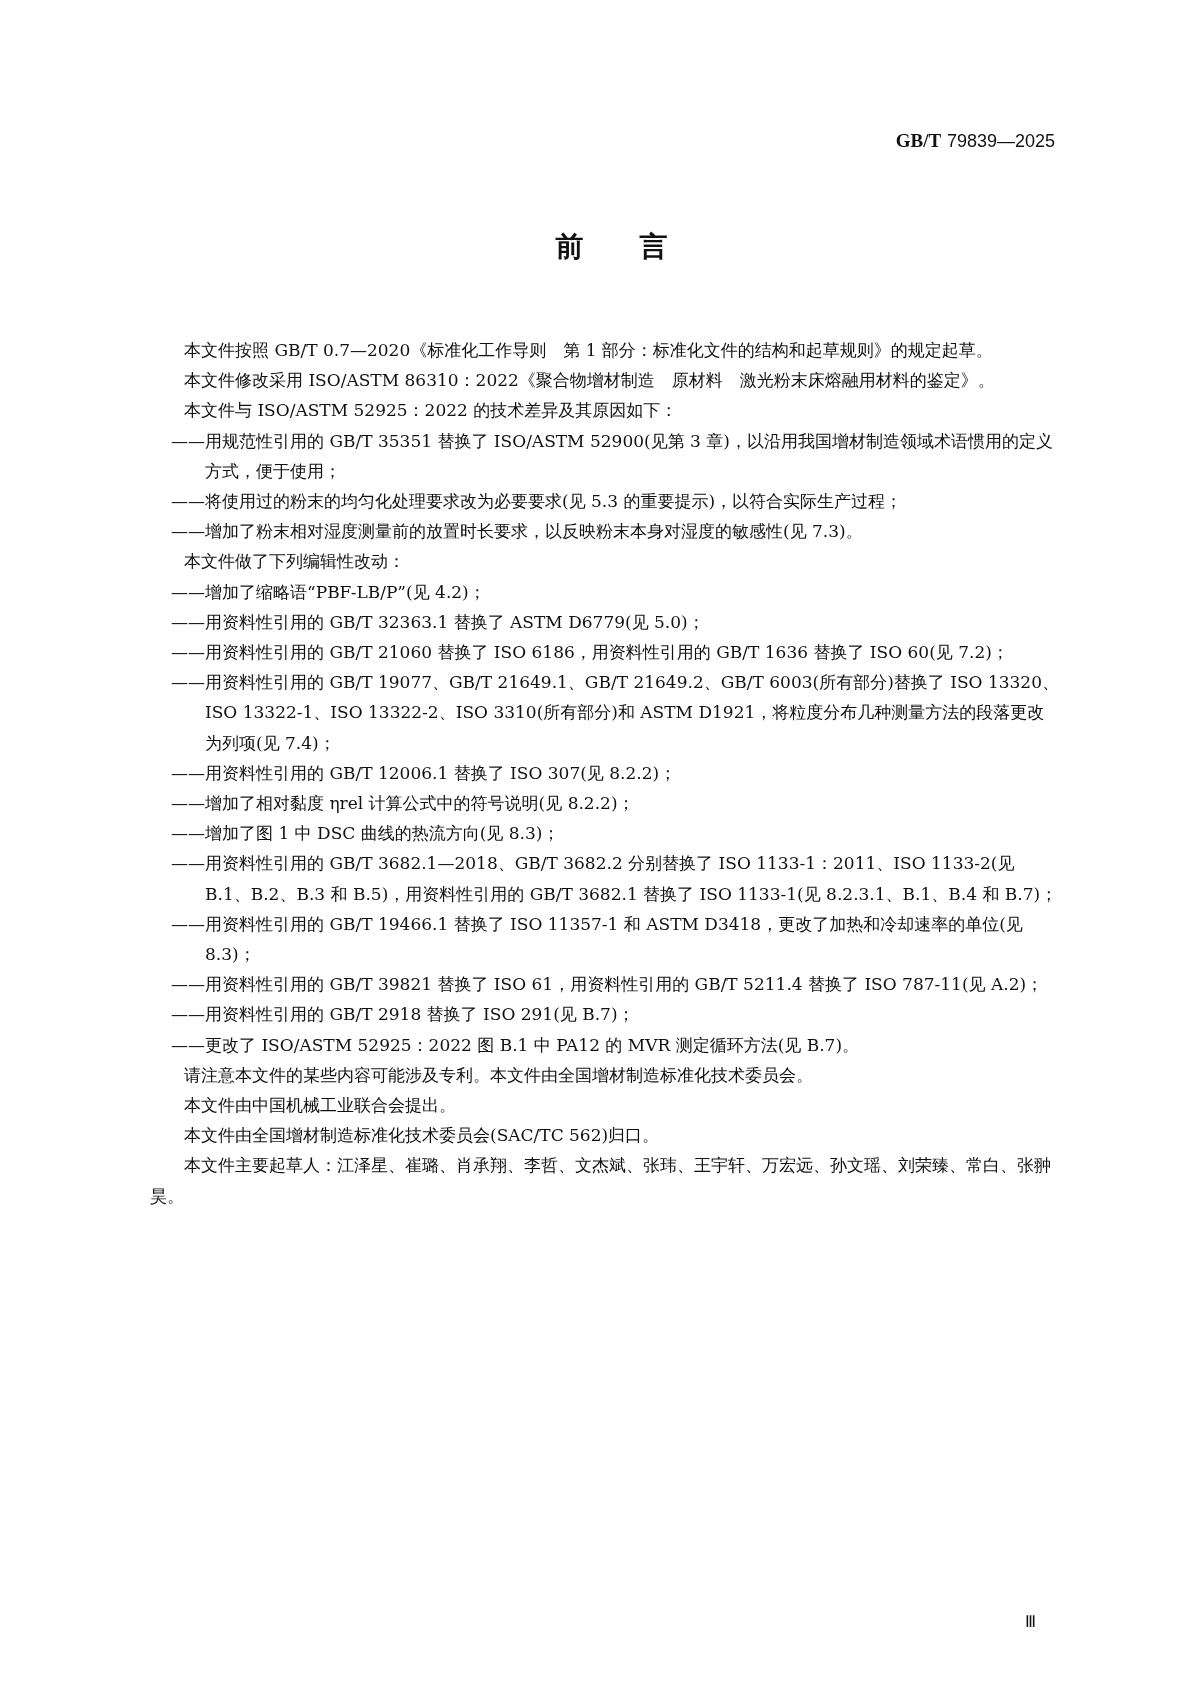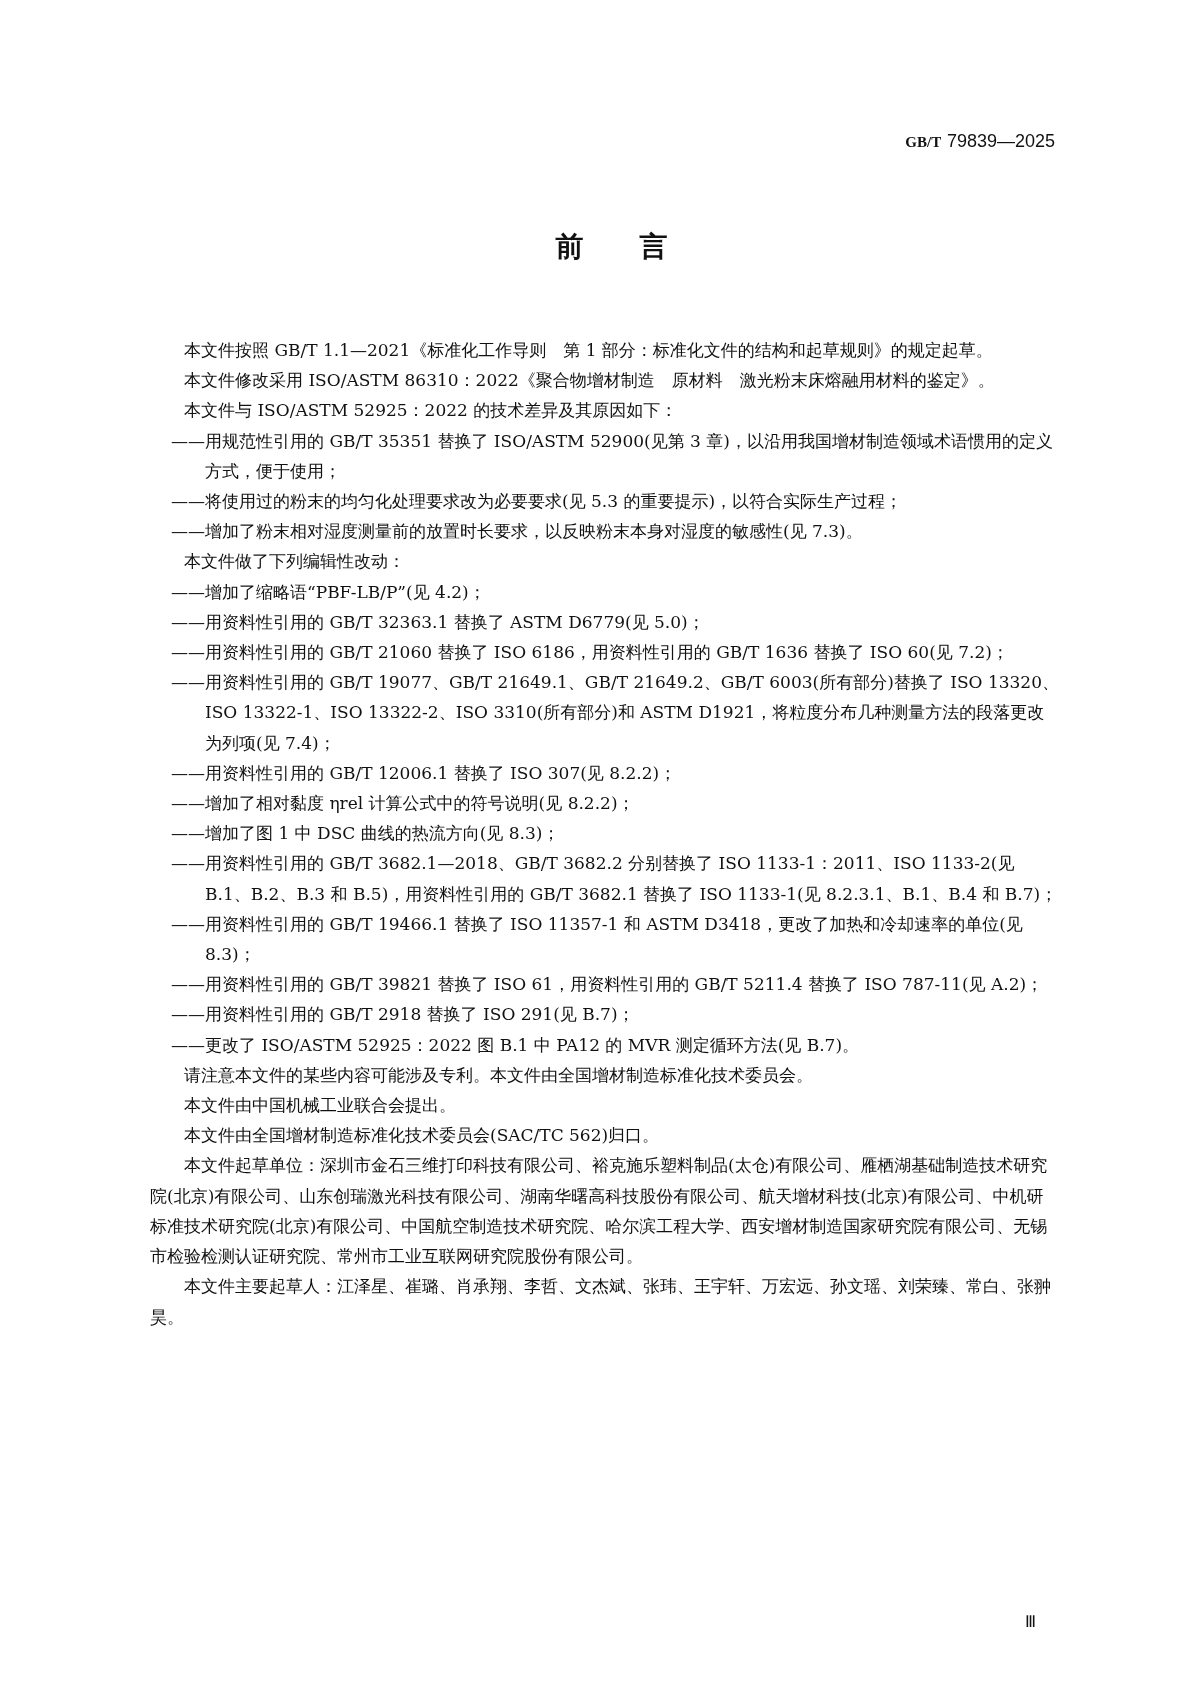--- a/index.html
+++ b/index.html
@@ -1,19 +1,19 @@
 <!DOCTYPE html>
 <html><head>
   <meta charset="utf-8">
   <style>
     html, body { margin: 0; padding: 0; background: #ffffff; }
     body { width: 1191px; height: 1685px; position: relative; overflow: hidden;
       font-family: "DejaVu Serif", "Liberation Serif", serif; color: #111; }
     .doc-code { position: absolute; top: 130px; right: 136px; font-size: 18px; }
-    .doc-code b { font-family: "Liberation Serif", serif; font-weight: bold; font-size: 15px; }
+    .doc-code b { font-family: "Liberation Serif", serif; font-weight: bold; font-size: 19px; }
     .doc-code span.num { font-family: "Liberation Sans", sans-serif; }
     .title { position: absolute; top: 228px; left: 16px; width: 1191px; text-align: center;
       font-family: "DejaVu Sans", sans-serif; font-weight: bold; font-size: 28px; letter-spacing: 0; }
     .title .sp { display: inline-block; width: 56px; }
     .body { position: absolute; top: 335px; left: 150px; width: 910px; font-size: 17px; line-height: 30.2px; }
     .p { text-indent: 34px; margin: 0; }
     .li { margin: 0; padding-left: 55px; text-indent: -34px; }
     .li-dash { display: inline-block; width: 34px; text-indent: 0; }
     .pagenum { position: absolute; top: 1612px; right: 155px; font-size: 16px; font-family: "Liberation Serif", serif; }
   </style>
@@ -22,21 +22,21 @@
 
 <div class="doc-code">
   <b>GB/T</b>&nbsp;<span class="num">79839—2025</span>
 </div>
 
 <div class="title">
   <span>前</span><span class="sp"></span><span>言</span>
 </div>
 
 <div class="body" id="body">
-    <p class="p"><span>本文件按照 GB/T 1.1—2021《标准化工作导则　第 1 部分：标准化文件的结构和起草规则》的规定起草。</span></p>
+    <p class="p"><span>本文件按照 GB/T 0.7—2020《标准化工作导则　第 1 部分：标准化文件的结构和起草规则》的规定起草。</span></p>
     <p class="p"><span>本文件修改采用 ISO/ASTM 86310：2022《聚合物增材制造　原材料　激光粉末床熔融用材料的鉴定》。</span></p>
     <p class="p"><span>本文件与 ISO/ASTM 52925：2022 的技术差异及其原因如下：</span></p>
     <p class="li"><span class="li-dash">——</span><span>用规范性引用的 GB/T 35351 替换了 ISO/ASTM 52900(见第 3 章)，以沿用我国增材制造领域术语惯用的定义方式，便于使用；</span></p>
     <p class="li"><span class="li-dash">——</span><span>将使用过的粉末的均匀化处理要求改为必要要求(见 5.3 的重要提示)，以符合实际生产过程；</span></p>
     <p class="li"><span class="li-dash">——</span><span>增加了粉末相对湿度测量前的放置时长要求，以反映粉末本身对湿度的敏感性(见 7.3)。</span></p>
     <p class="p"><span>本文件做了下列编辑性改动：</span></p>
     <p class="li"><span class="li-dash">——</span><span>增加了缩略语“PBF-LB/P”(见 4.2)；</span></p>
     <p class="li"><span class="li-dash">——</span><span>用资料性引用的 GB/T 32363.1 替换了 ASTM D6779(见 5.0)；</span></p>
     <p class="li"><span class="li-dash">——</span><span>用资料性引用的 GB/T 21060 替换了 ISO 6186，用资料性引用的 GB/T 1636 替换了 ISO 60(见 7.2)；</span></p>
     <p class="li"><span class="li-dash">——</span><span>用资料性引用的 GB/T 19077、GB/T 21649.1、GB/T 21649.2、GB/T 6003(所有部分)替换了 ISO 13320、ISO 13322-1、ISO 13322-2、ISO 3310(所有部分)和 ASTM D1921，将粒度分布几种测量方法的段落更改为列项(见 7.4)；</span></p>
@@ -44,17 +44,16 @@
     <p class="li"><span class="li-dash">——</span><span>增加了相对黏度 ηrel 计算公式中的符号说明(见 8.2.2)；</span></p>
     <p class="li"><span class="li-dash">——</span><span>增加了图 1 中 DSC 曲线的热流方向(见 8.3)；</span></p>
     <p class="li"><span class="li-dash">——</span><span>用资料性引用的 GB/T 3682.1—2018、GB/T 3682.2 分别替换了 ISO 1133-1：2011、ISO 1133-2(见 B.1、B.2、B.3 和 B.5)，用资料性引用的 GB/T 3682.1 替换了 ISO 1133-1(见 8.2.3.1、B.1、B.4 和 B.7)；</span></p>
     <p class="li"><span class="li-dash">——</span><span>用资料性引用的 GB/T 19466.1 替换了 ISO 11357-1 和 ASTM D3418，更改了加热和冷却速率的单位(见 8.3)；</span></p>
     <p class="li"><span class="li-dash">——</span><span>用资料性引用的 GB/T 39821 替换了 ISO 61，用资料性引用的 GB/T 5211.4 替换了 ISO 787-11(见 A.2)；</span></p>
     <p class="li"><span class="li-dash">——</span><span>用资料性引用的 GB/T 2918 替换了 ISO 291(见 B.7)；</span></p>
     <p class="li"><span class="li-dash">——</span><span>更改了 ISO/ASTM 52925：2022 图 B.1 中 PA12 的 MVR 测定循环方法(见 B.7)。</span></p>
     <p class="p"><span>请注意本文件的某些内容可能涉及专利。本文件由全国增材制造标准化技术委员会。</span></p>
     <p class="p"><span>本文件由中国机械工业联合会提出。</span></p>
     <p class="p"><span>本文件由全国增材制造标准化技术委员会(SAC/TC 562)归口。</span></p>
-    <p class="p"><span>本文件起草单位：深圳市金石三维打印科技有限公司、裕克施乐塑料制品(太仓)有限公司、雁栖湖基础制造技术研究院(北京)有限公司、山东创瑞激光科技有限公司、湖南华曙高科技股份有限公司、航天增材科技(北京)有限公司、中机研标准技术研究院(北京)有限公司、中国航空制造技术研究院、哈尔滨工程大学、西安增材制造国家研究院有限公司、无锡市检验检测认证研究院、常州市工业互联网研究院股份有限公司。</span></p>
     <p class="p"><span>本文件主要起草人：江泽星、崔璐、肖承翔、李哲、文杰斌、张玮、王宇轩、万宏远、孙文瑶、刘荣臻、常白、张翀昊。</span></p>
   </div>
 
 <div class="pagenum">Ⅲ</div>
 
 </body></html>

